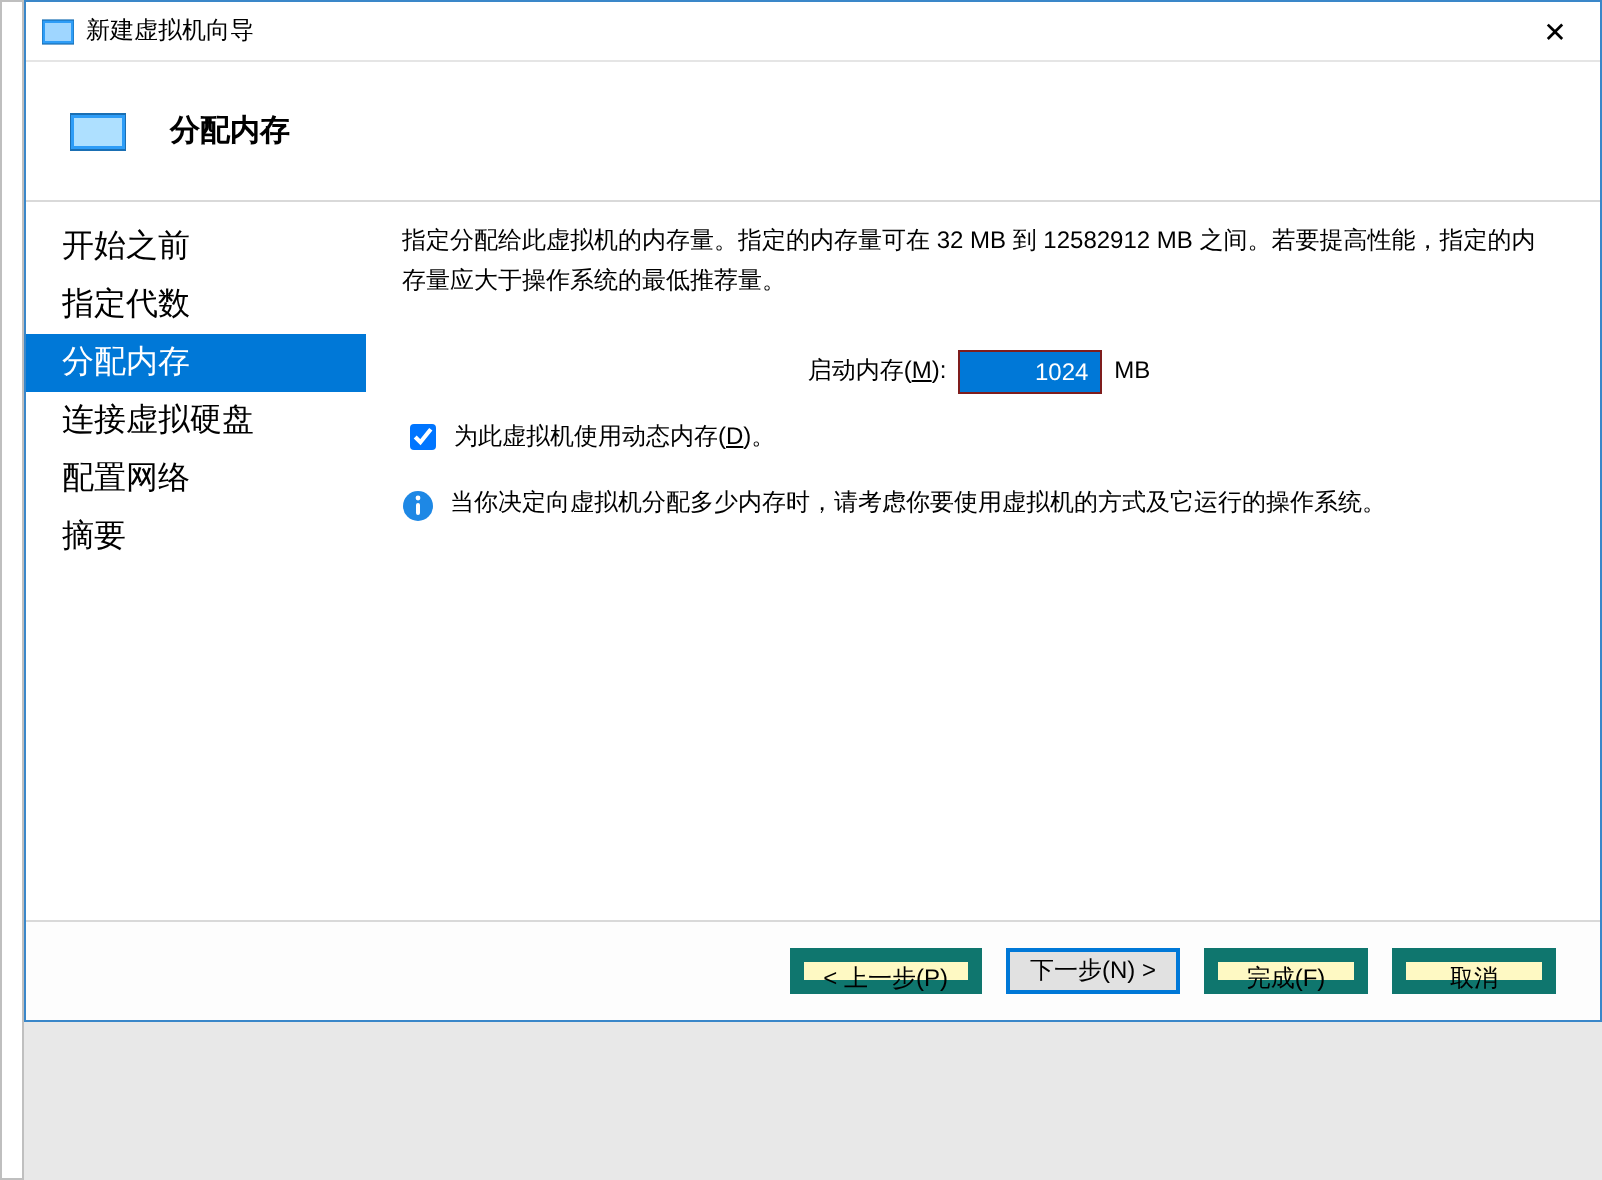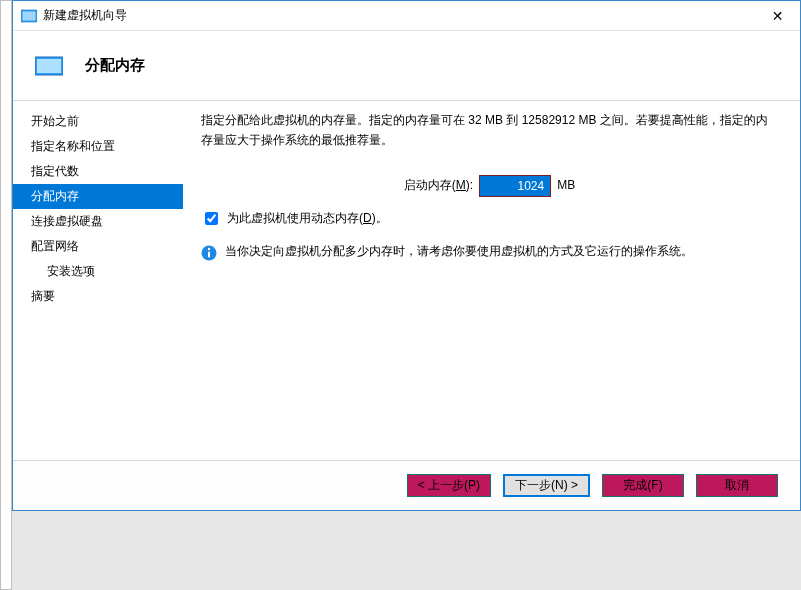--- a/index.html
+++ b/index.html
@@ -59,21 +59,21 @@
     display: flex;
     background: #ffffff;
   }
 
   .sidebar {
     width: 170px;
     padding: 8px 0;
   }
   .sidebar .step {
     padding: 4px 0 4px 18px;
-    font-size: 12px;
+    font-size: 16px;
     color: #000;
     cursor: default;
   }
   .sidebar .step.sel {
     background: #0078d7;
     color: #fff;
   }
   .sidebar .step.child { padding-left: 34px; }
 
   .content {
@@ -111,22 +111,22 @@
     align-items: center;
     justify-content: flex-end;
     gap: 12px;
     padding-right: 22px;
     background: #fdfdfd;
   }
   .footer button {
     height: 23px;
     min-width: 82px;
     padding: 0 10px;
-    background: #be185d;
-    border: 1px solid #0f766e;
+    background: #fef9c3;
+    border: 7px solid #0f766e;
     font-family: inherit;
     font-size: 12px;
     cursor: pointer;
   }
   .footer button.def {
     border: 2px solid #0078d7;
     background:#e1e1e1;
   }
   .u { text-decoration: underline; }
 </style>
@@ -159,26 +159,24 @@
         <rect x="2" y="4" width="24" height="14" fill="#aee0ff"></rect>
       </svg>
     </span>
     <h1>分配内存</h1>
   </div>
 
   <div class="body">
 
     <div class="sidebar">
       <div class="step">开始之前</div>
-      <div class="step">指定名称和位置</div>
       <div class="step">指定代数</div>
       <div class="step sel">分配内存</div>
       <div class="step">连接虚拟硬盘</div>
       <div class="step">配置网络</div>
-      <div class="step child">安装选项</div>
       <div class="step">摘要</div>
     </div>
 
     <div class="content">
       <div class="desc">指定分配给此虚拟机的内存量。指定的内存量可在 32 MB 到 12582912 MB 之间。若要提高性能，指定的内存量应大于操作系统的最低推荐量。</div>
 
       <div class="row-mem">
         <span>
           <span>启动内存(</span><span class="u">M</span><span>):</span>
         </span>

